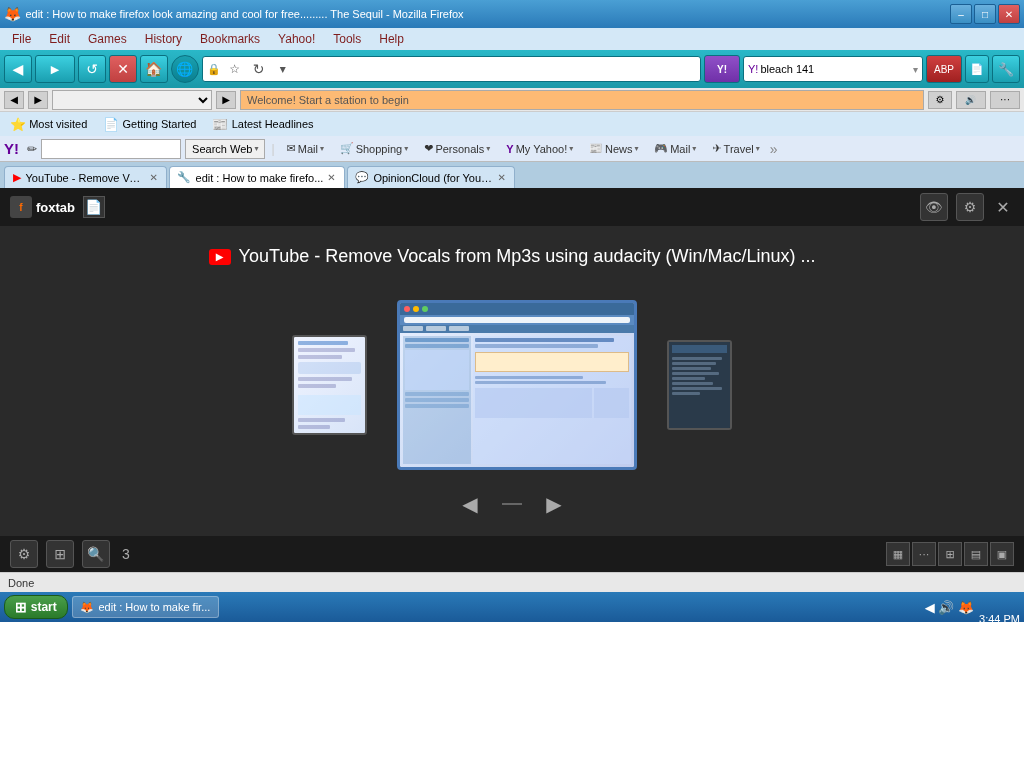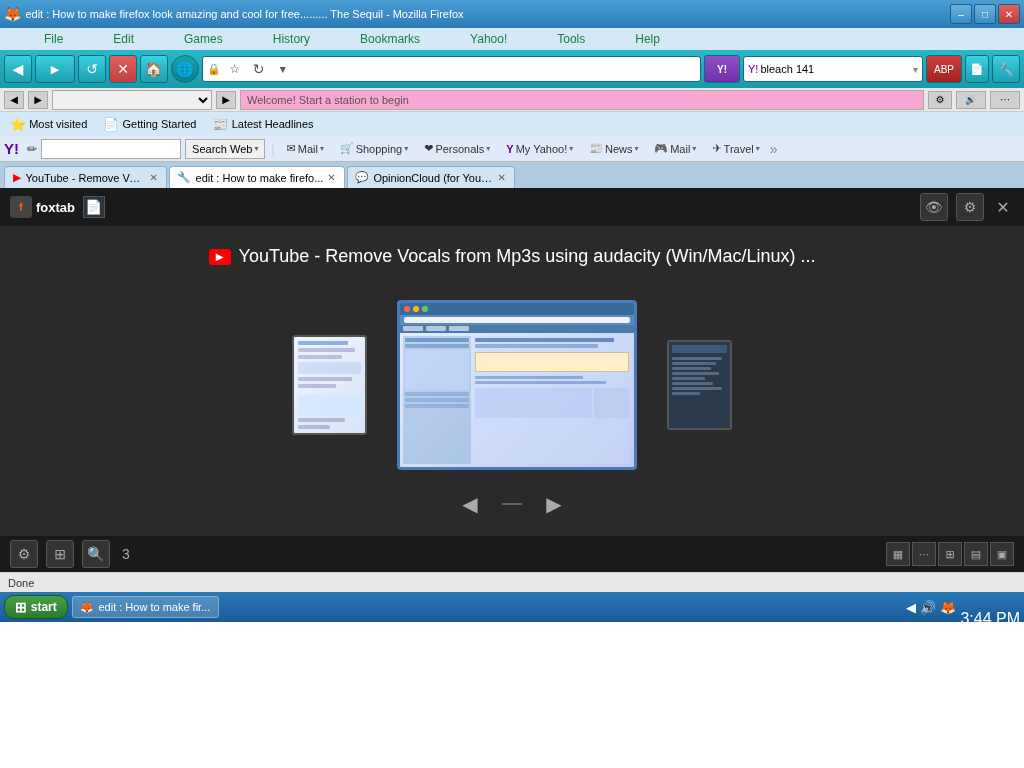--- a/index.html
+++ b/index.html
@@ -42,23 +42,22 @@
       background: #d4e8f7;
       height: 22px;
       display: flex;
       align-items: center;
       padding: 0 4px;
       gap: 2px;
     }
     .menu-item {
       padding: 2px 8px;
       font-size: 12px;
-      color: #15803d;
-      cursor: pointer;
-      margin-left: 32px;
+      color: #7f1d1d;
+      cursor: pointer;
     }
 
     
     #navbar {
       background: linear-gradient(to bottom, #2ab8c8, #1a98a8);
       height: 38px;
       display: flex;
       align-items: center;
       padding: 0 4px;
       gap: 3px;
@@ -145,21 +144,21 @@
     .radio-btn {
       width: 20px; height: 18px;
       background: #d0d0d0;
       border: 1px solid #aaa;
       display: flex; align-items: center; justify-content: center;
       font-size: 10px;
       cursor: pointer;
     }
     #radio-status {
       flex: 1;
-      background: #f9a8d4;
+      background: #fdba74;
       border: 1px solid #aaa;
       height: 20px;
       font-size: 11px;
       display: flex;
       align-items: center;
       padding: 0 6px;
       color: #555;
     }
 
     
@@ -486,21 +485,21 @@
     #taskbar-right {
       margin-left: auto;
       display: flex; align-items: center; gap: 4px;
     }
     .systray-icon {
       color: white;
       font-size: 13px;
     }
     #clock {
       color: white;
-      font-size: 16px;
+      font-size: 11px;
       text-align: center;
       line-height: 1.3;
       margin-top: 24px;
     }
     #status-bar {
       background: #e8e8e8;
       height: 20px;
       display: flex;
       align-items: center;
       padding: 0 8px;

